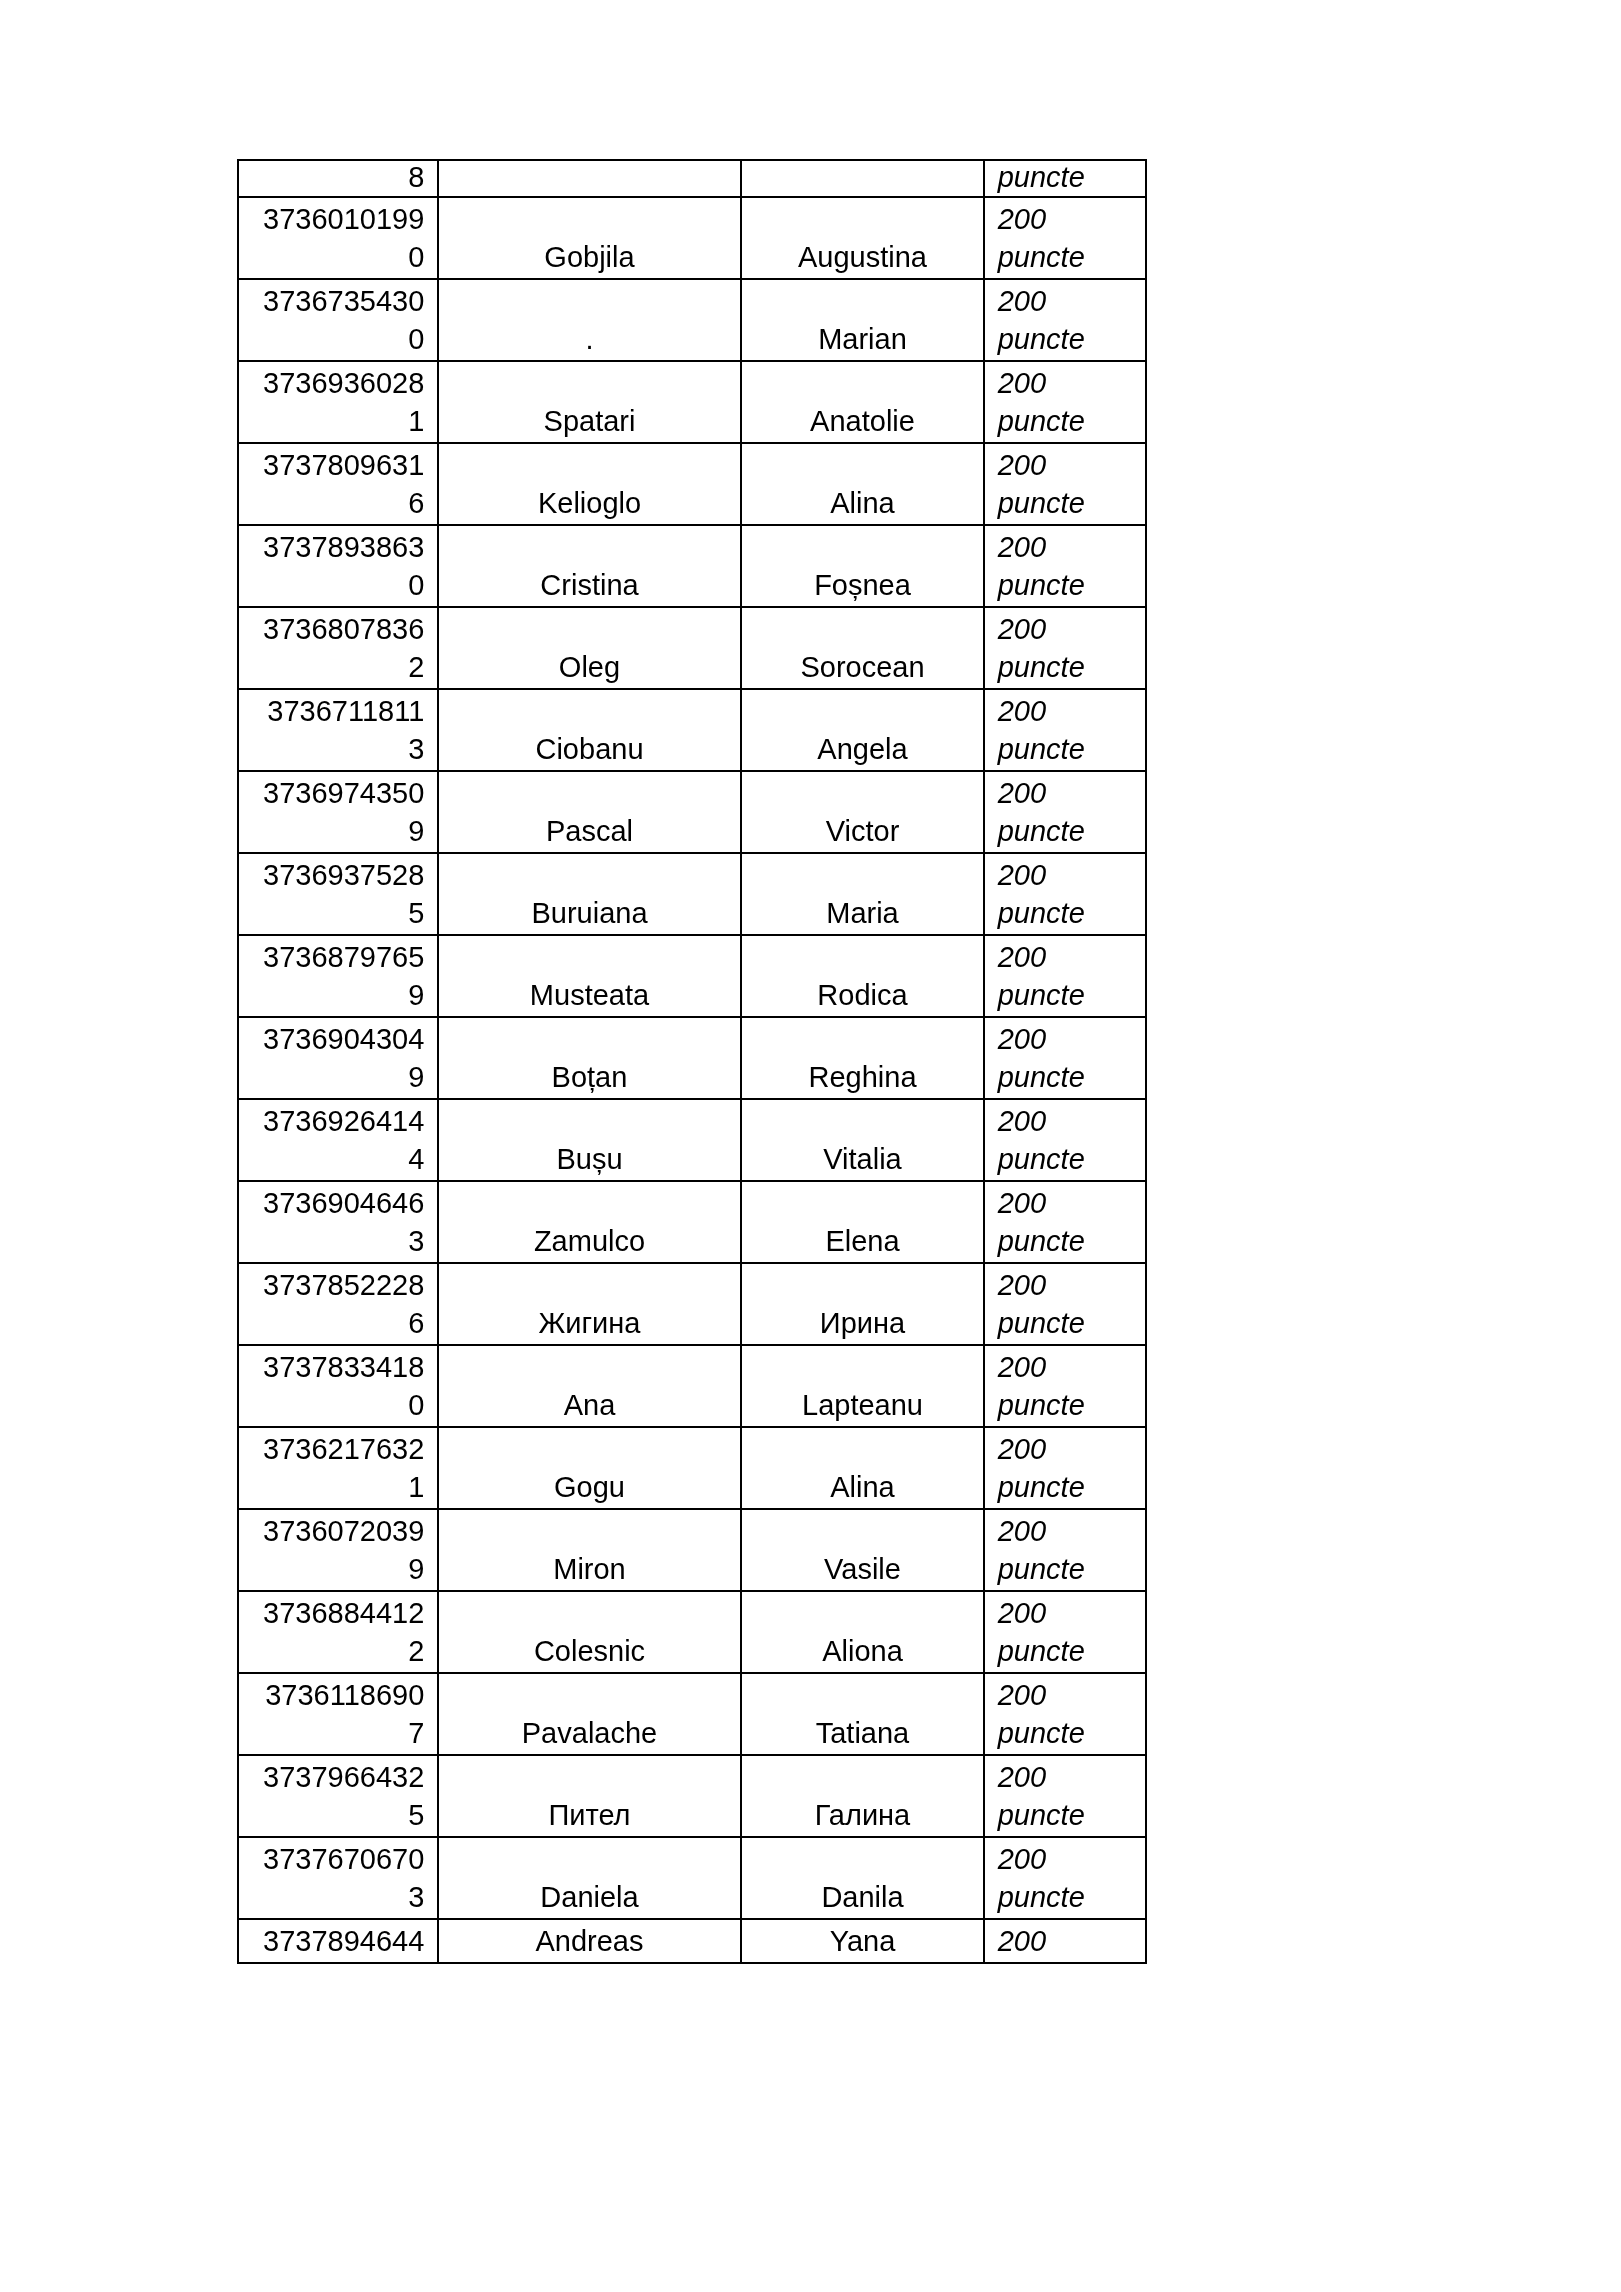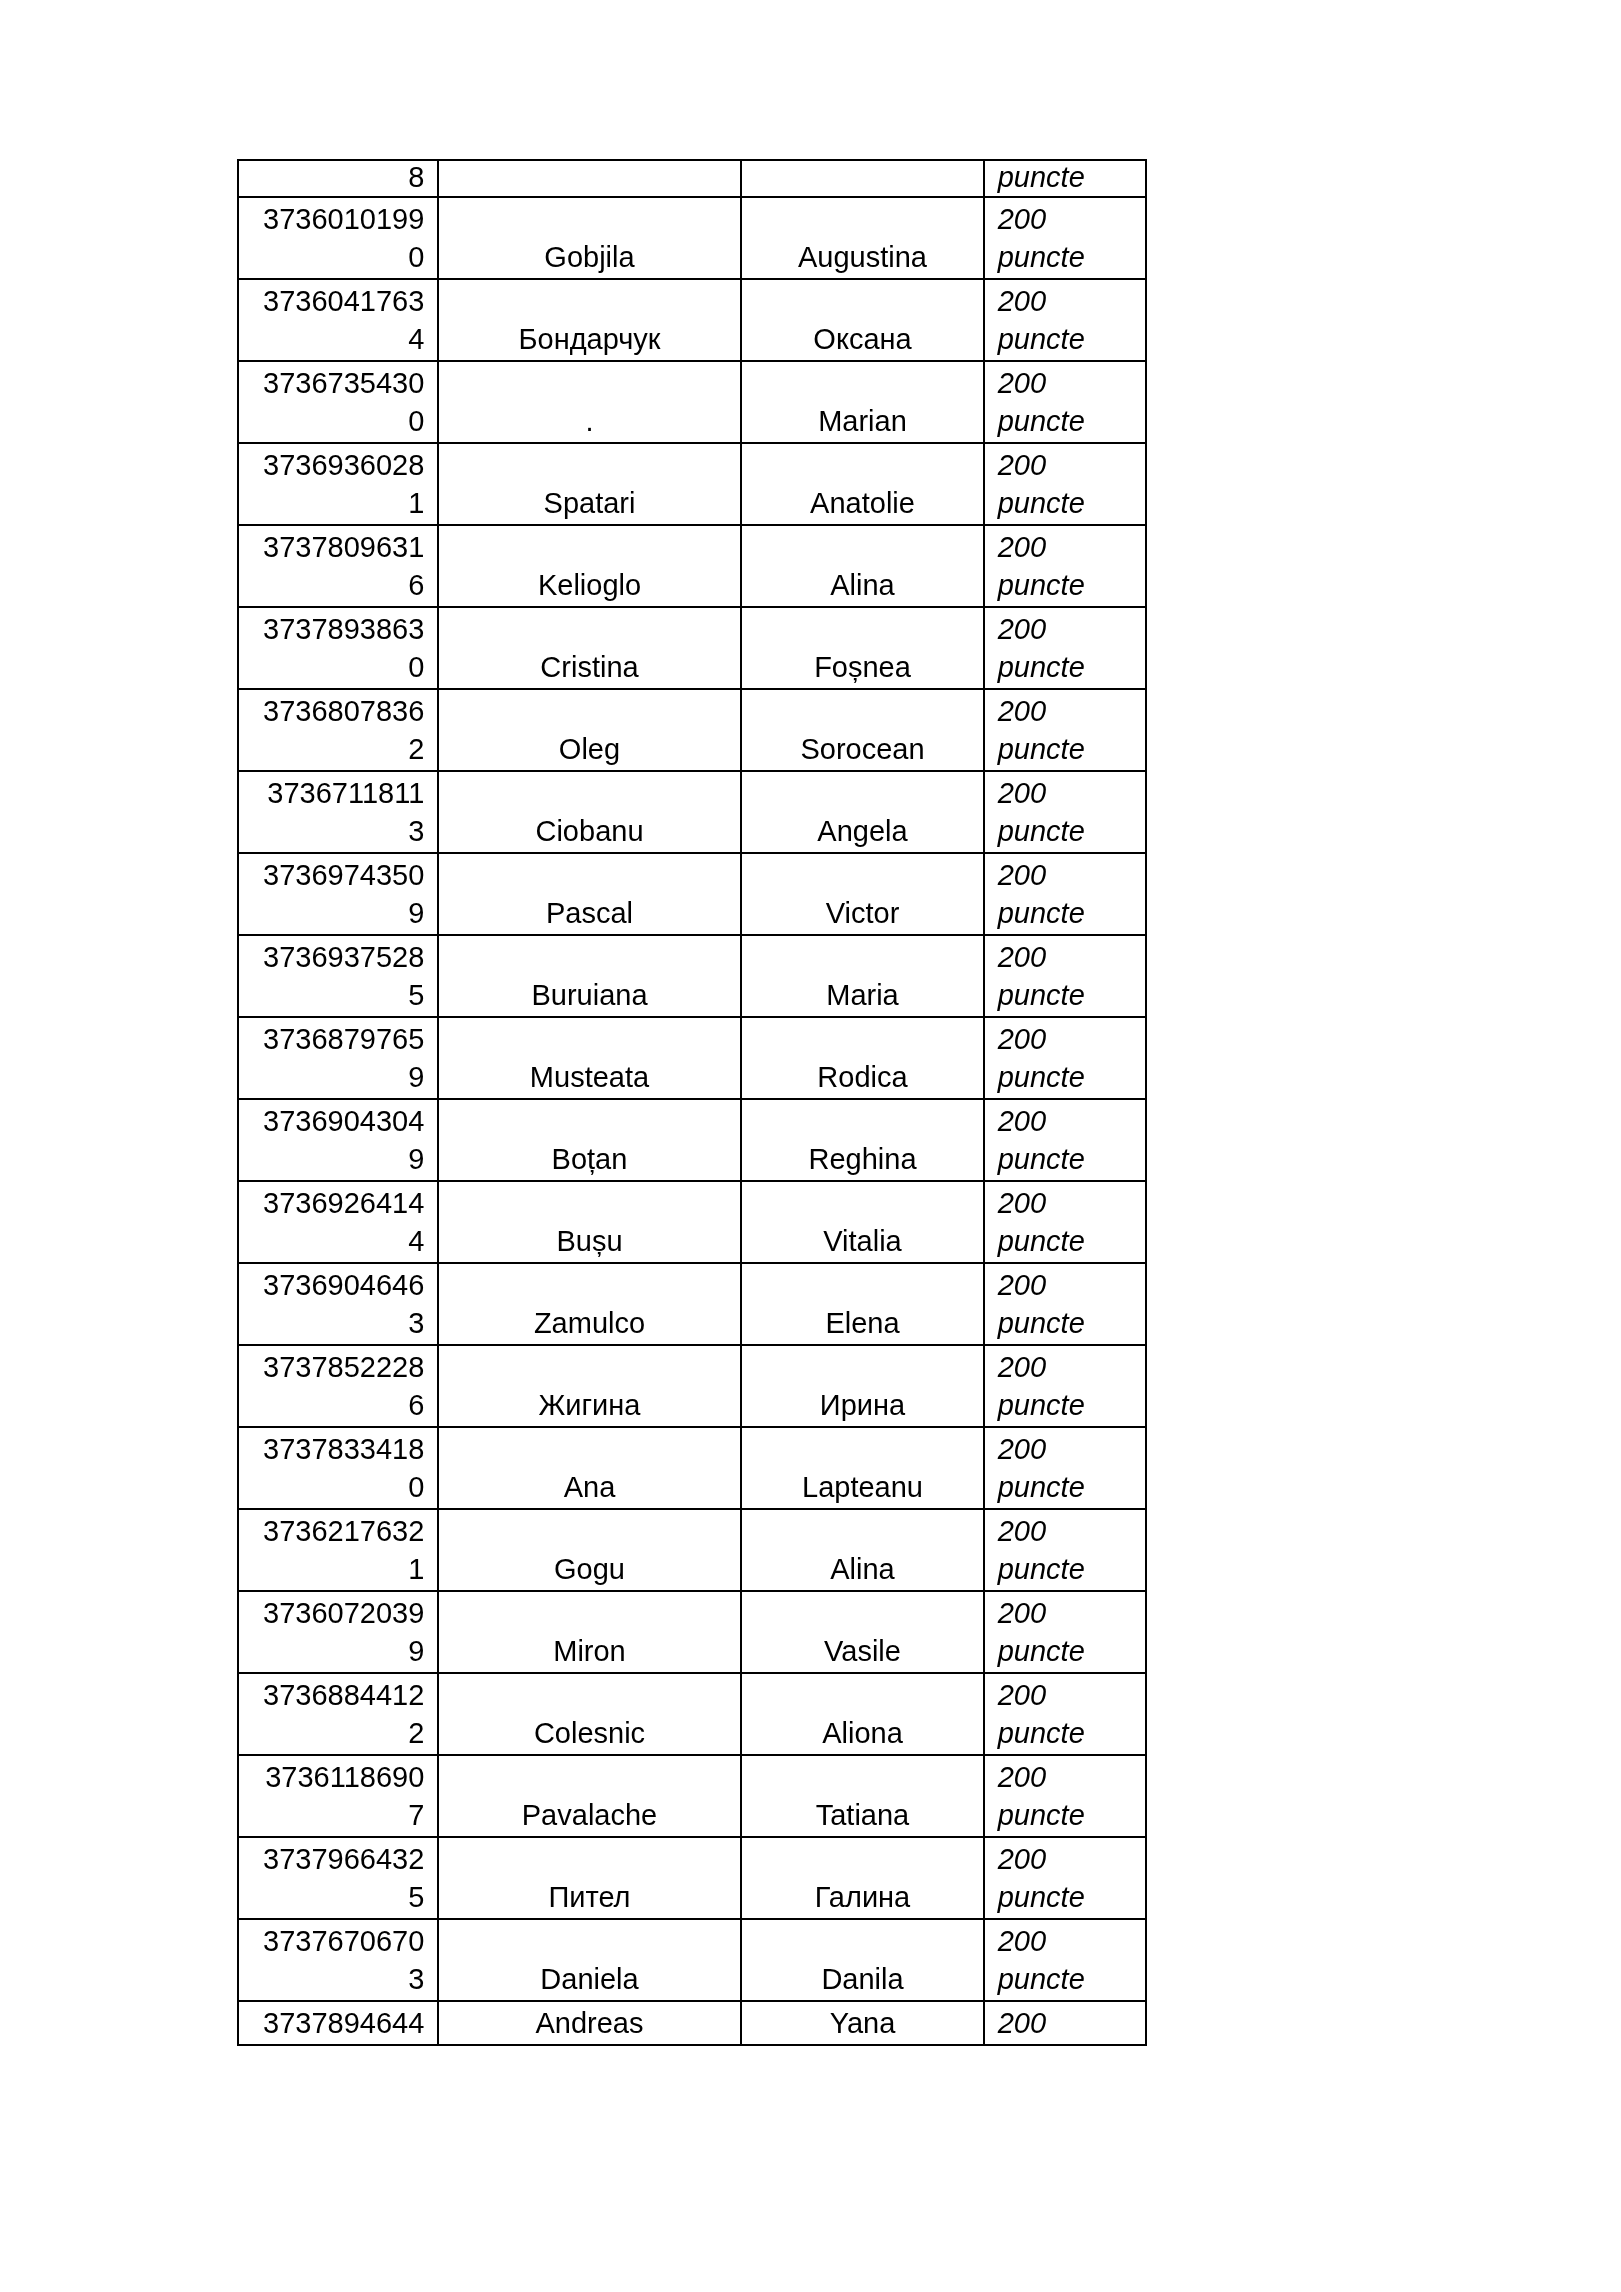--- a/index.html
+++ b/index.html
@@ -79,36 +79,20 @@
     <td class="name2">
             <span class="ln">Augustina</span>
           </td>
     <td class="points">
       <span class="ln">200</span>
       <span class="ln">puncte</span>
     </td>
   </tr>
         <tr class="full-row">
     <td class="phone">
-      <span class="ln">3736041763</span>
-      <span class="ln">4</span>
-    </td>
-    <td class="name1">
-            <span class="ln">Бондарчук</span>
-          </td>
-    <td class="name2">
-            <span class="ln">Оксана</span>
-          </td>
-    <td class="points">
-      <span class="ln">200</span>
-      <span class="ln">puncte</span>
-    </td>
-  </tr>
-        <tr class="full-row">
-    <td class="phone">
       <span class="ln">3736735430</span>
       <span class="ln">0</span>
     </td>
     <td class="name1">
             <span class="ln">.</span>
           </td>
     <td class="name2">
             <span class="ln">Marian</span>
           </td>
     <td class="points">

